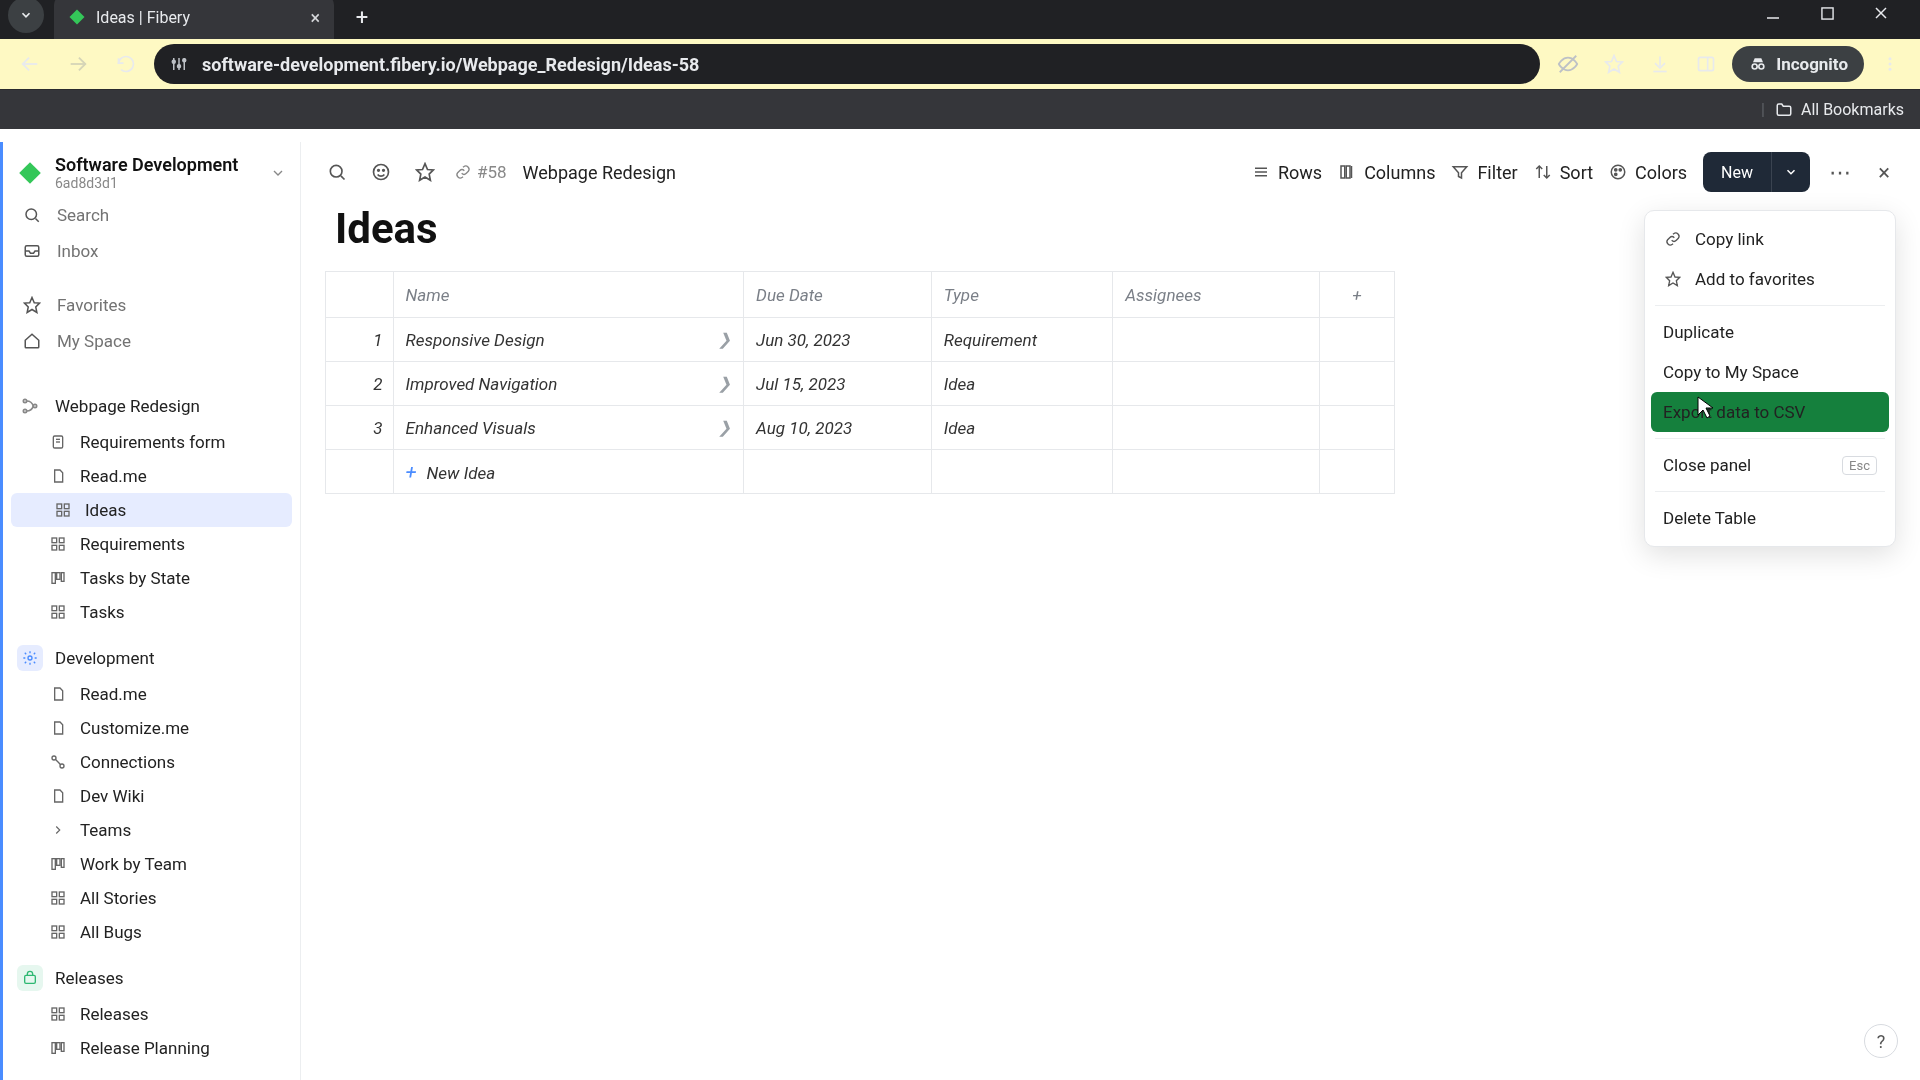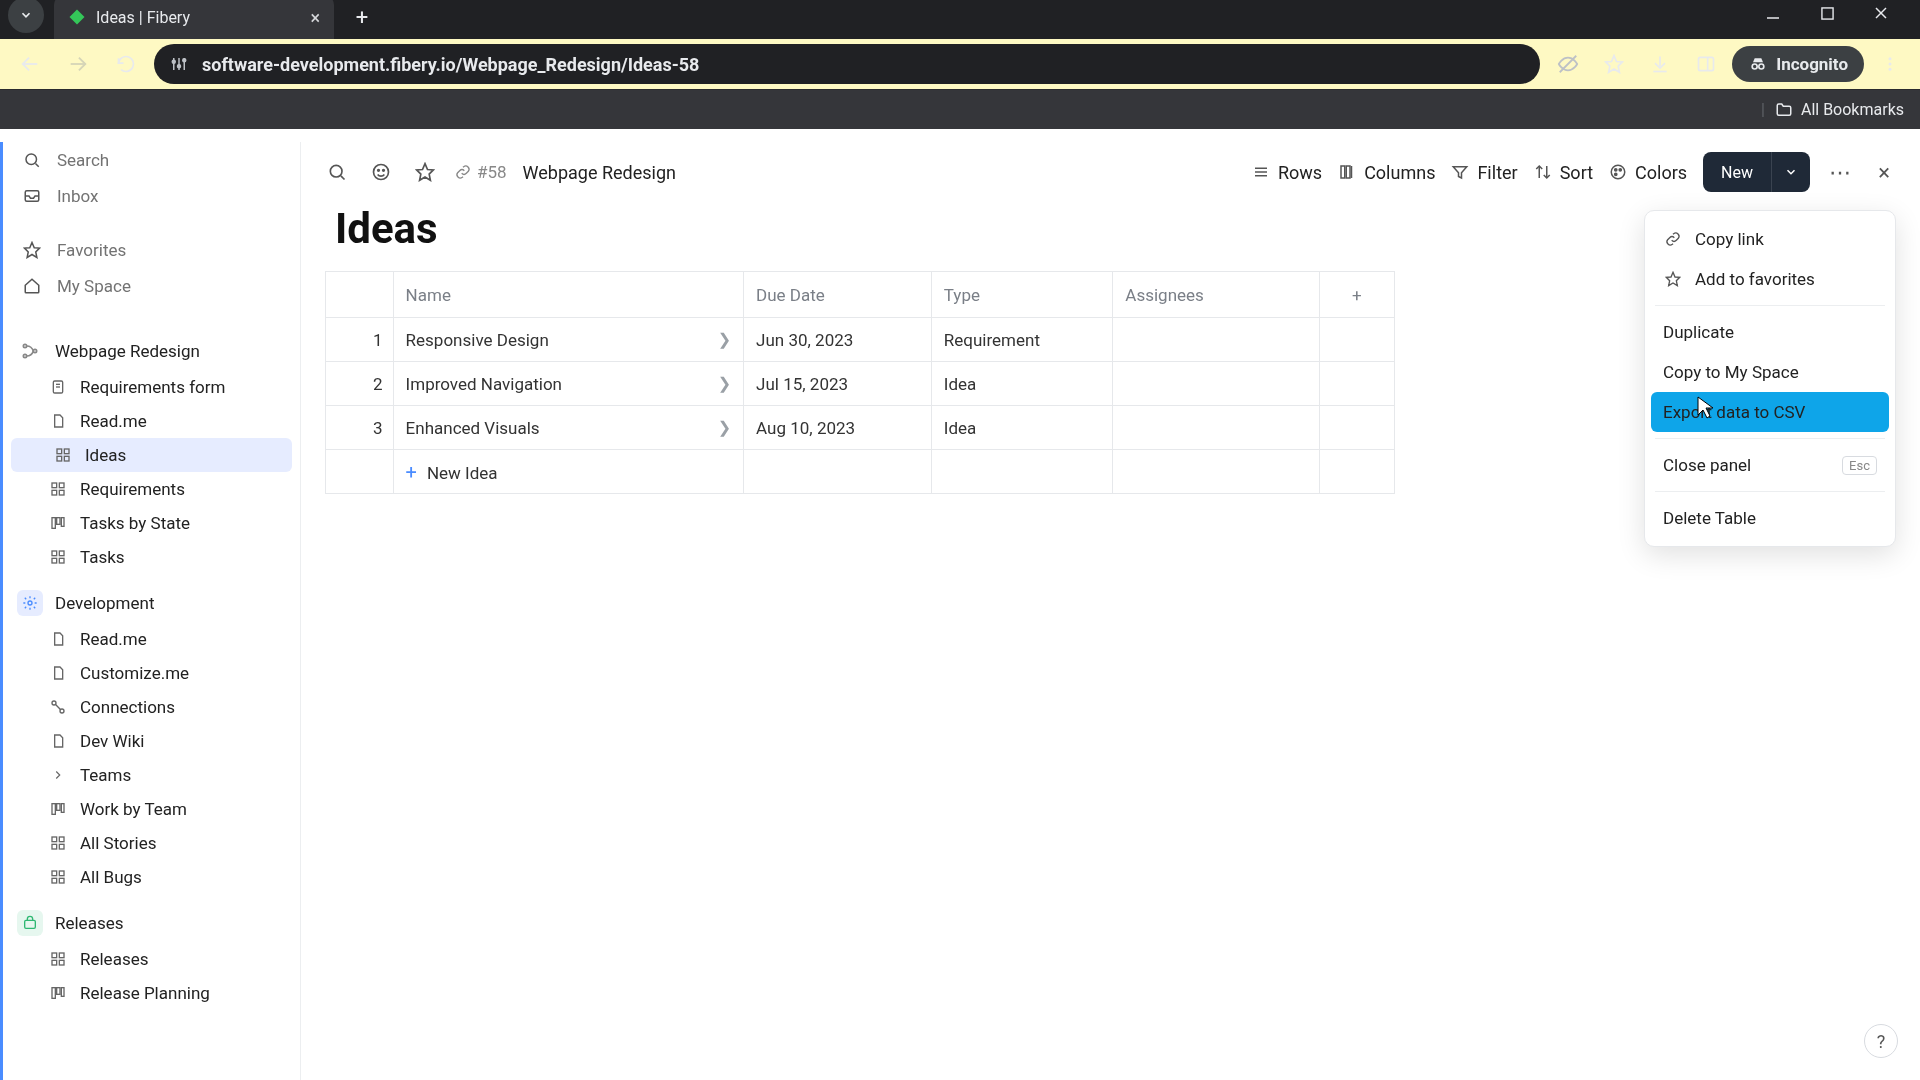--- a/index.html
+++ b/index.html
@@ -60,40 +60,40 @@
   .tb-ctrl .ico { color:#555; }
   .new-btn { background:#1f2937; color:#fff; border-radius:8px; height:40px; display:flex; align-items:center; }
   .new-btn .nb-label { padding:0 18px; }
   .new-btn .nb-caret { border-left:1px solid #3a4350; height:100%; display:flex; align-items:center; padding:0 12px; }
   .tb-more { font-size:22px; color:#555; }
   .tb-close { font-size:22px; color:#555; }
 
   .page-title { font-size:42px; font-weight:700; padding:2px 34px 18px; color:#111; }
 
   
-  .table-wrap { padding:0 24px 0 0; }
+  .table-wrap { padding:0 24px 0 0;font-style:italic; }
   table.data { border-collapse:collapse; width:1070px; margin-left:24px; }
   table.data th, table.data td { border:1px solid #e6e8eb; text-align:left; font-size:17px; color:#333; font-weight:400; }
   table.data th { color:#7a7f87; height:46px; padding:0 12px; }
   table.data td { height:44px; padding:0 12px; }
   .col-num { width:54px; text-align:right !important; color:#9aa0a6; padding-right:10px !important; }
   .col-name { width:280px; }
   .col-due  { width:150px; }
   .col-type { width:145px; }
   .col-asg  { width:165px; }
   .col-add  { width:60px; text-align:center !important; color:#9aa0a6; font-size:22px; }
   .row-caret { float:right; color:#9aa0a6; font-size:16px; }
   .new-row td { color:#4a8cff; }
   .new-row .plus { color:#4a8cff; font-size:20px; margin-right:10px; }
   th.no-border-left, td.no-border-left { border-left:none; }
 
   
   .ctx-menu { position:absolute; top:68px; right:24px; width:252px; background:#fff; border:1px solid #e6e8eb; border-radius:10px; box-shadow:0 8px 28px rgba(0,0,0,.12); padding:8px 6px; font-size:17px; }
   .ctx-item { display:flex; align-items:center; gap:12px; padding:10px 12px; border-radius:6px; color:#222; }
-  .ctx-item.hover { background:#0ea5e9; }
+  .ctx-item.hover { background:#15803d; }
   .ctx-item .ci-icon { width:20px; color:#555; display:flex; justify-content:center; }
   .ctx-sep { height:1px; background:#eceef0; margin:6px 4px; }
   .ctx-kbd { margin-left:auto; border:1px solid #d8dbe0; border-radius:4px; font-size:13px; color:#888; padding:1px 6px; }
 
   .help-fab { position:absolute; right:22px; bottom:22px; width:34px; height:34px; border:1px solid #d8dbe0; border-radius:17px; display:flex; align-items:center; justify-content:center; color:#555; font-size:18px; background:#fff; }
 
   
   .cursor { position:absolute; pointer-events:none; }
 </style>
 </head>
@@ -226,20 +226,36 @@
       </span>
       <span>All Bookmarks</span>
     </div>
   </div>
 </div>
 
 <div class="app">
   <div class="app-left-rail"></div>
 
   <div class="sidebar">
+    <div class="ws-header">
+      <span class="ws-logo">
+        <svg width="26" height="26" viewBox="0 0 24 24">
+            <polygon points="12,2 22,12 12,22 2,12" fill="#34c759"></polygon>
+          </svg>
+      </span>
+      <div>
+        <div class="ws-title">Software Development</div>
+        <div class="ws-sub">6ad8d3d1</div>
+      </div>
+      <span class="ws-caret">
+        <svg width="16" height="16" viewBox="0 0 24 24" fill="none" stroke="#888" stroke-width="2">
+            <polyline points="6 9 12 15 18 9"></polyline>
+          </svg>
+      </span>
+    </div>
 
     <div class="sb-row">
       <span class="sb-icon">
         <svg width="18" height="18" viewBox="0 0 24 24" fill="none" stroke="#555" stroke-width="2">
             <circle cx="11" cy="11" r="7"></circle>
             <line x1="21" y1="21" x2="16.65" y2="16.65"></line>
           </svg>
       </span>
       <span>Search</span>
     </div>

